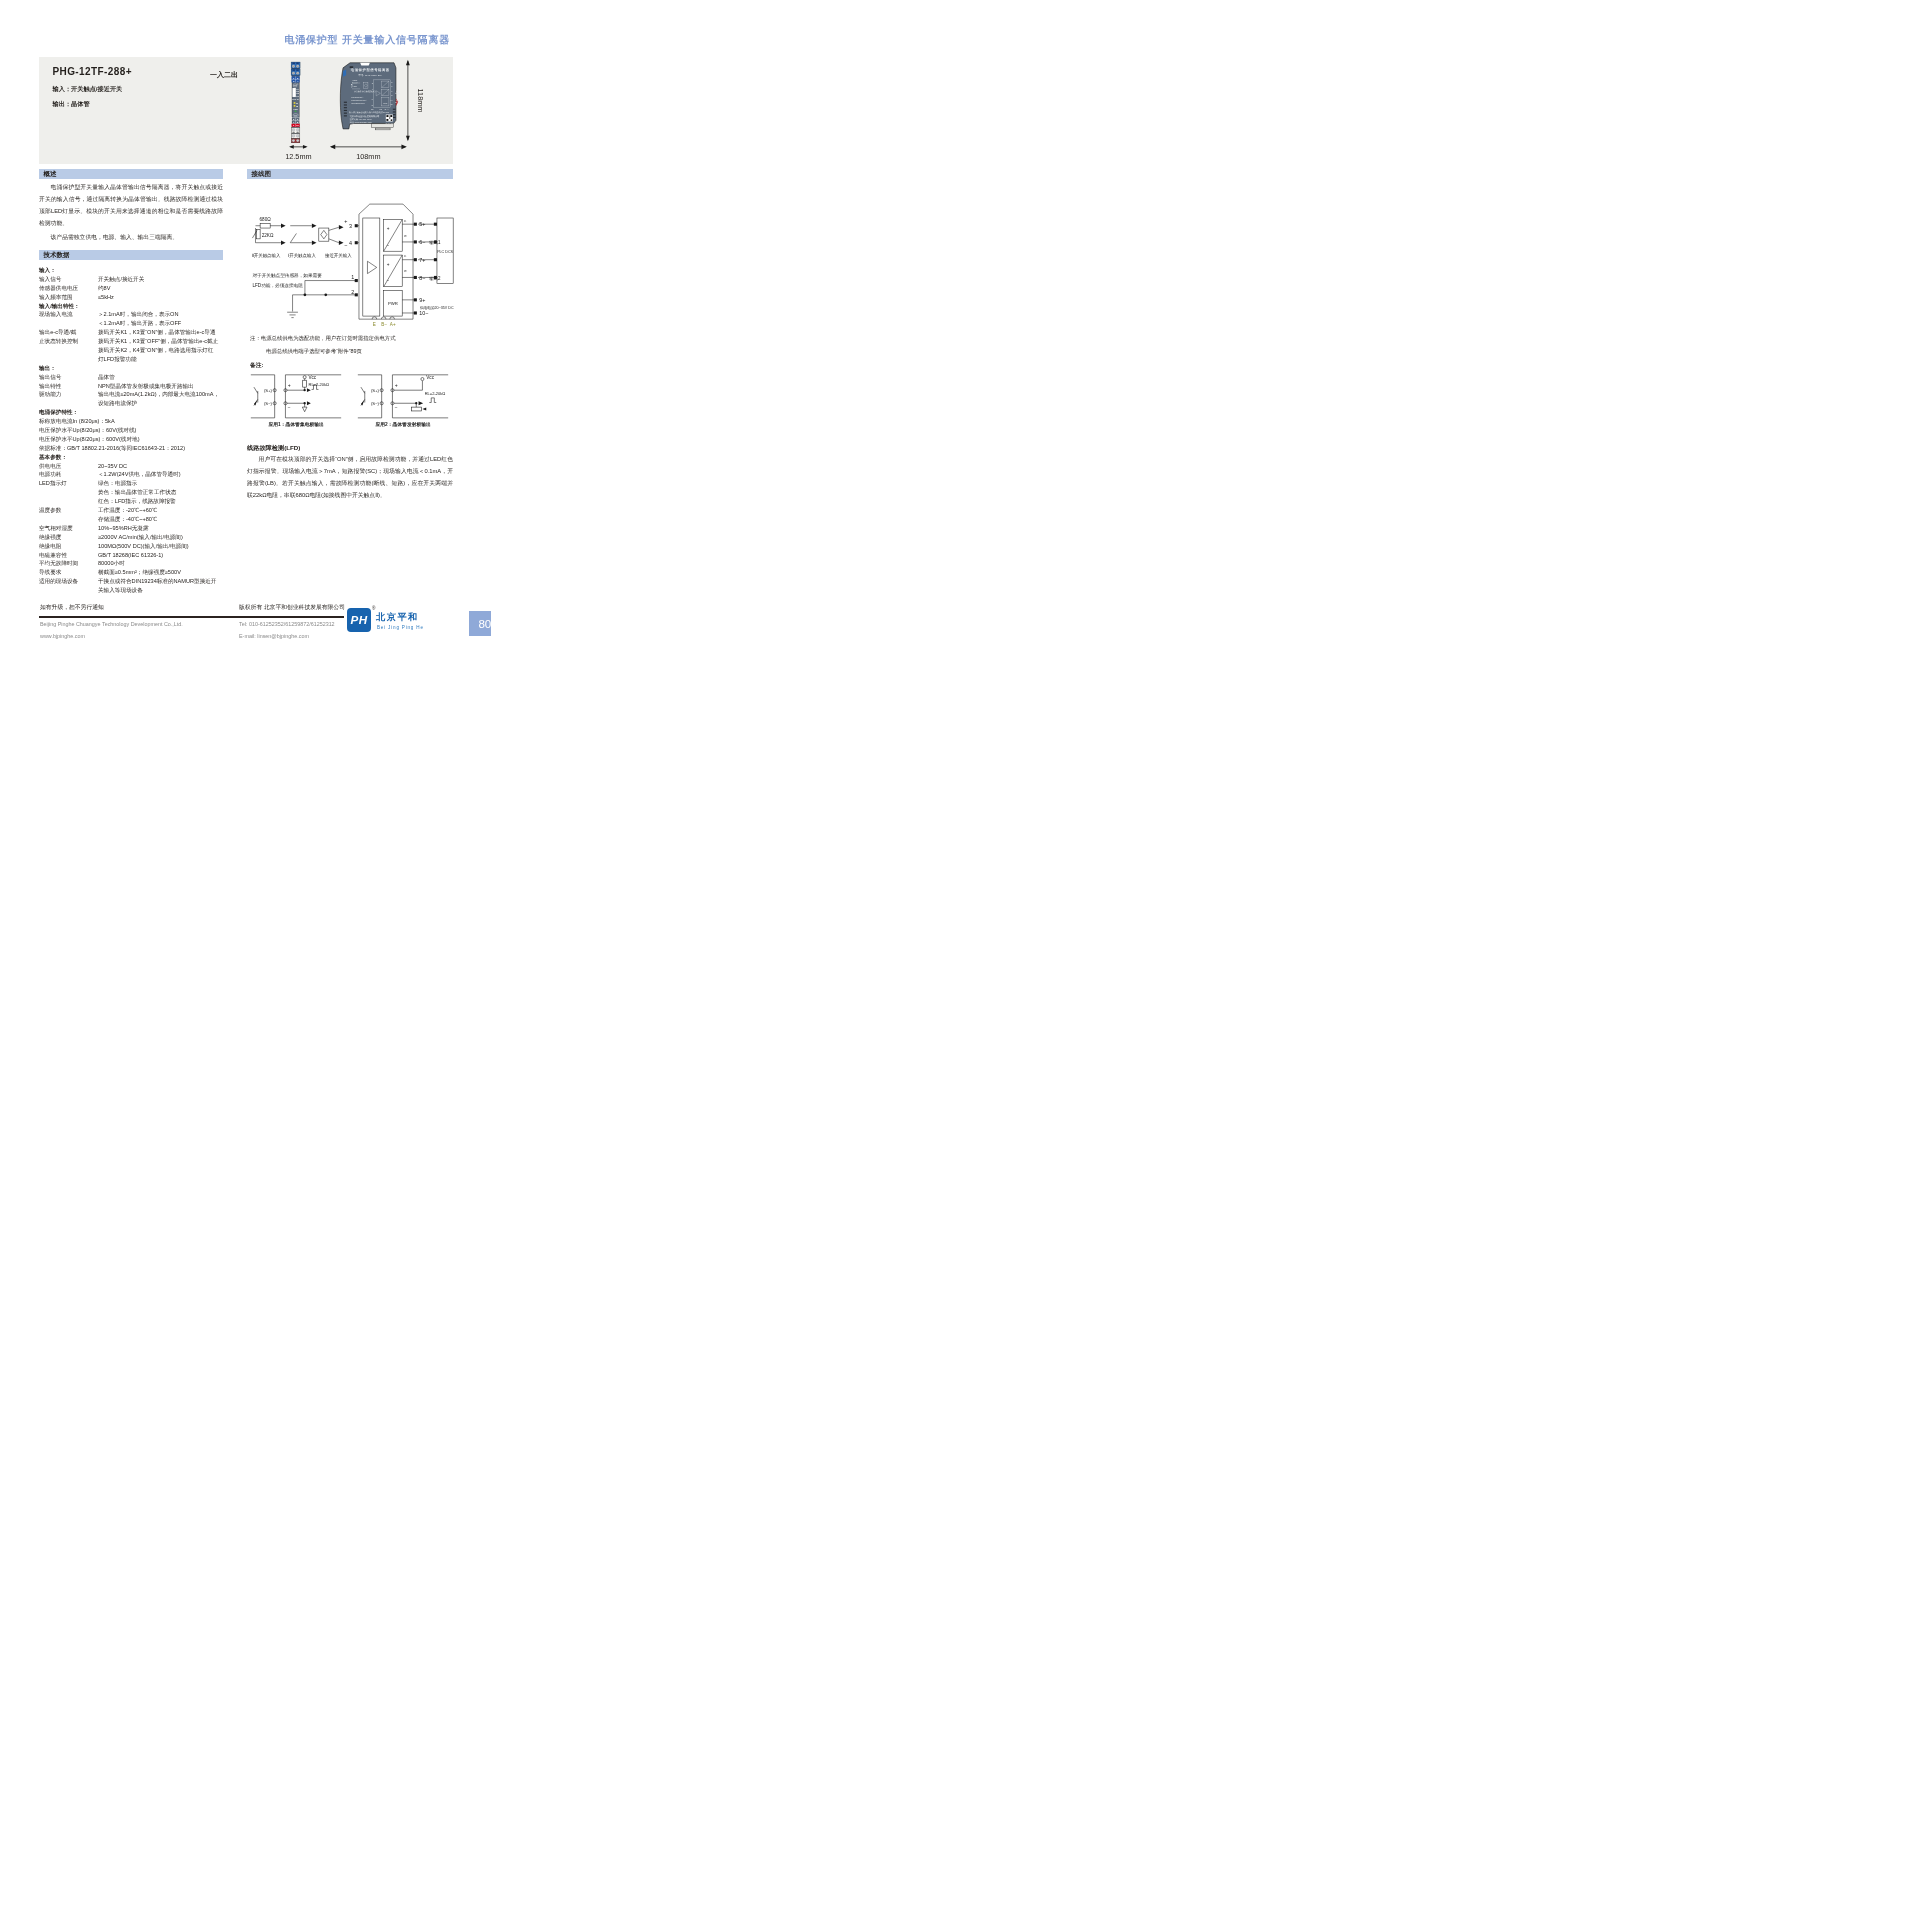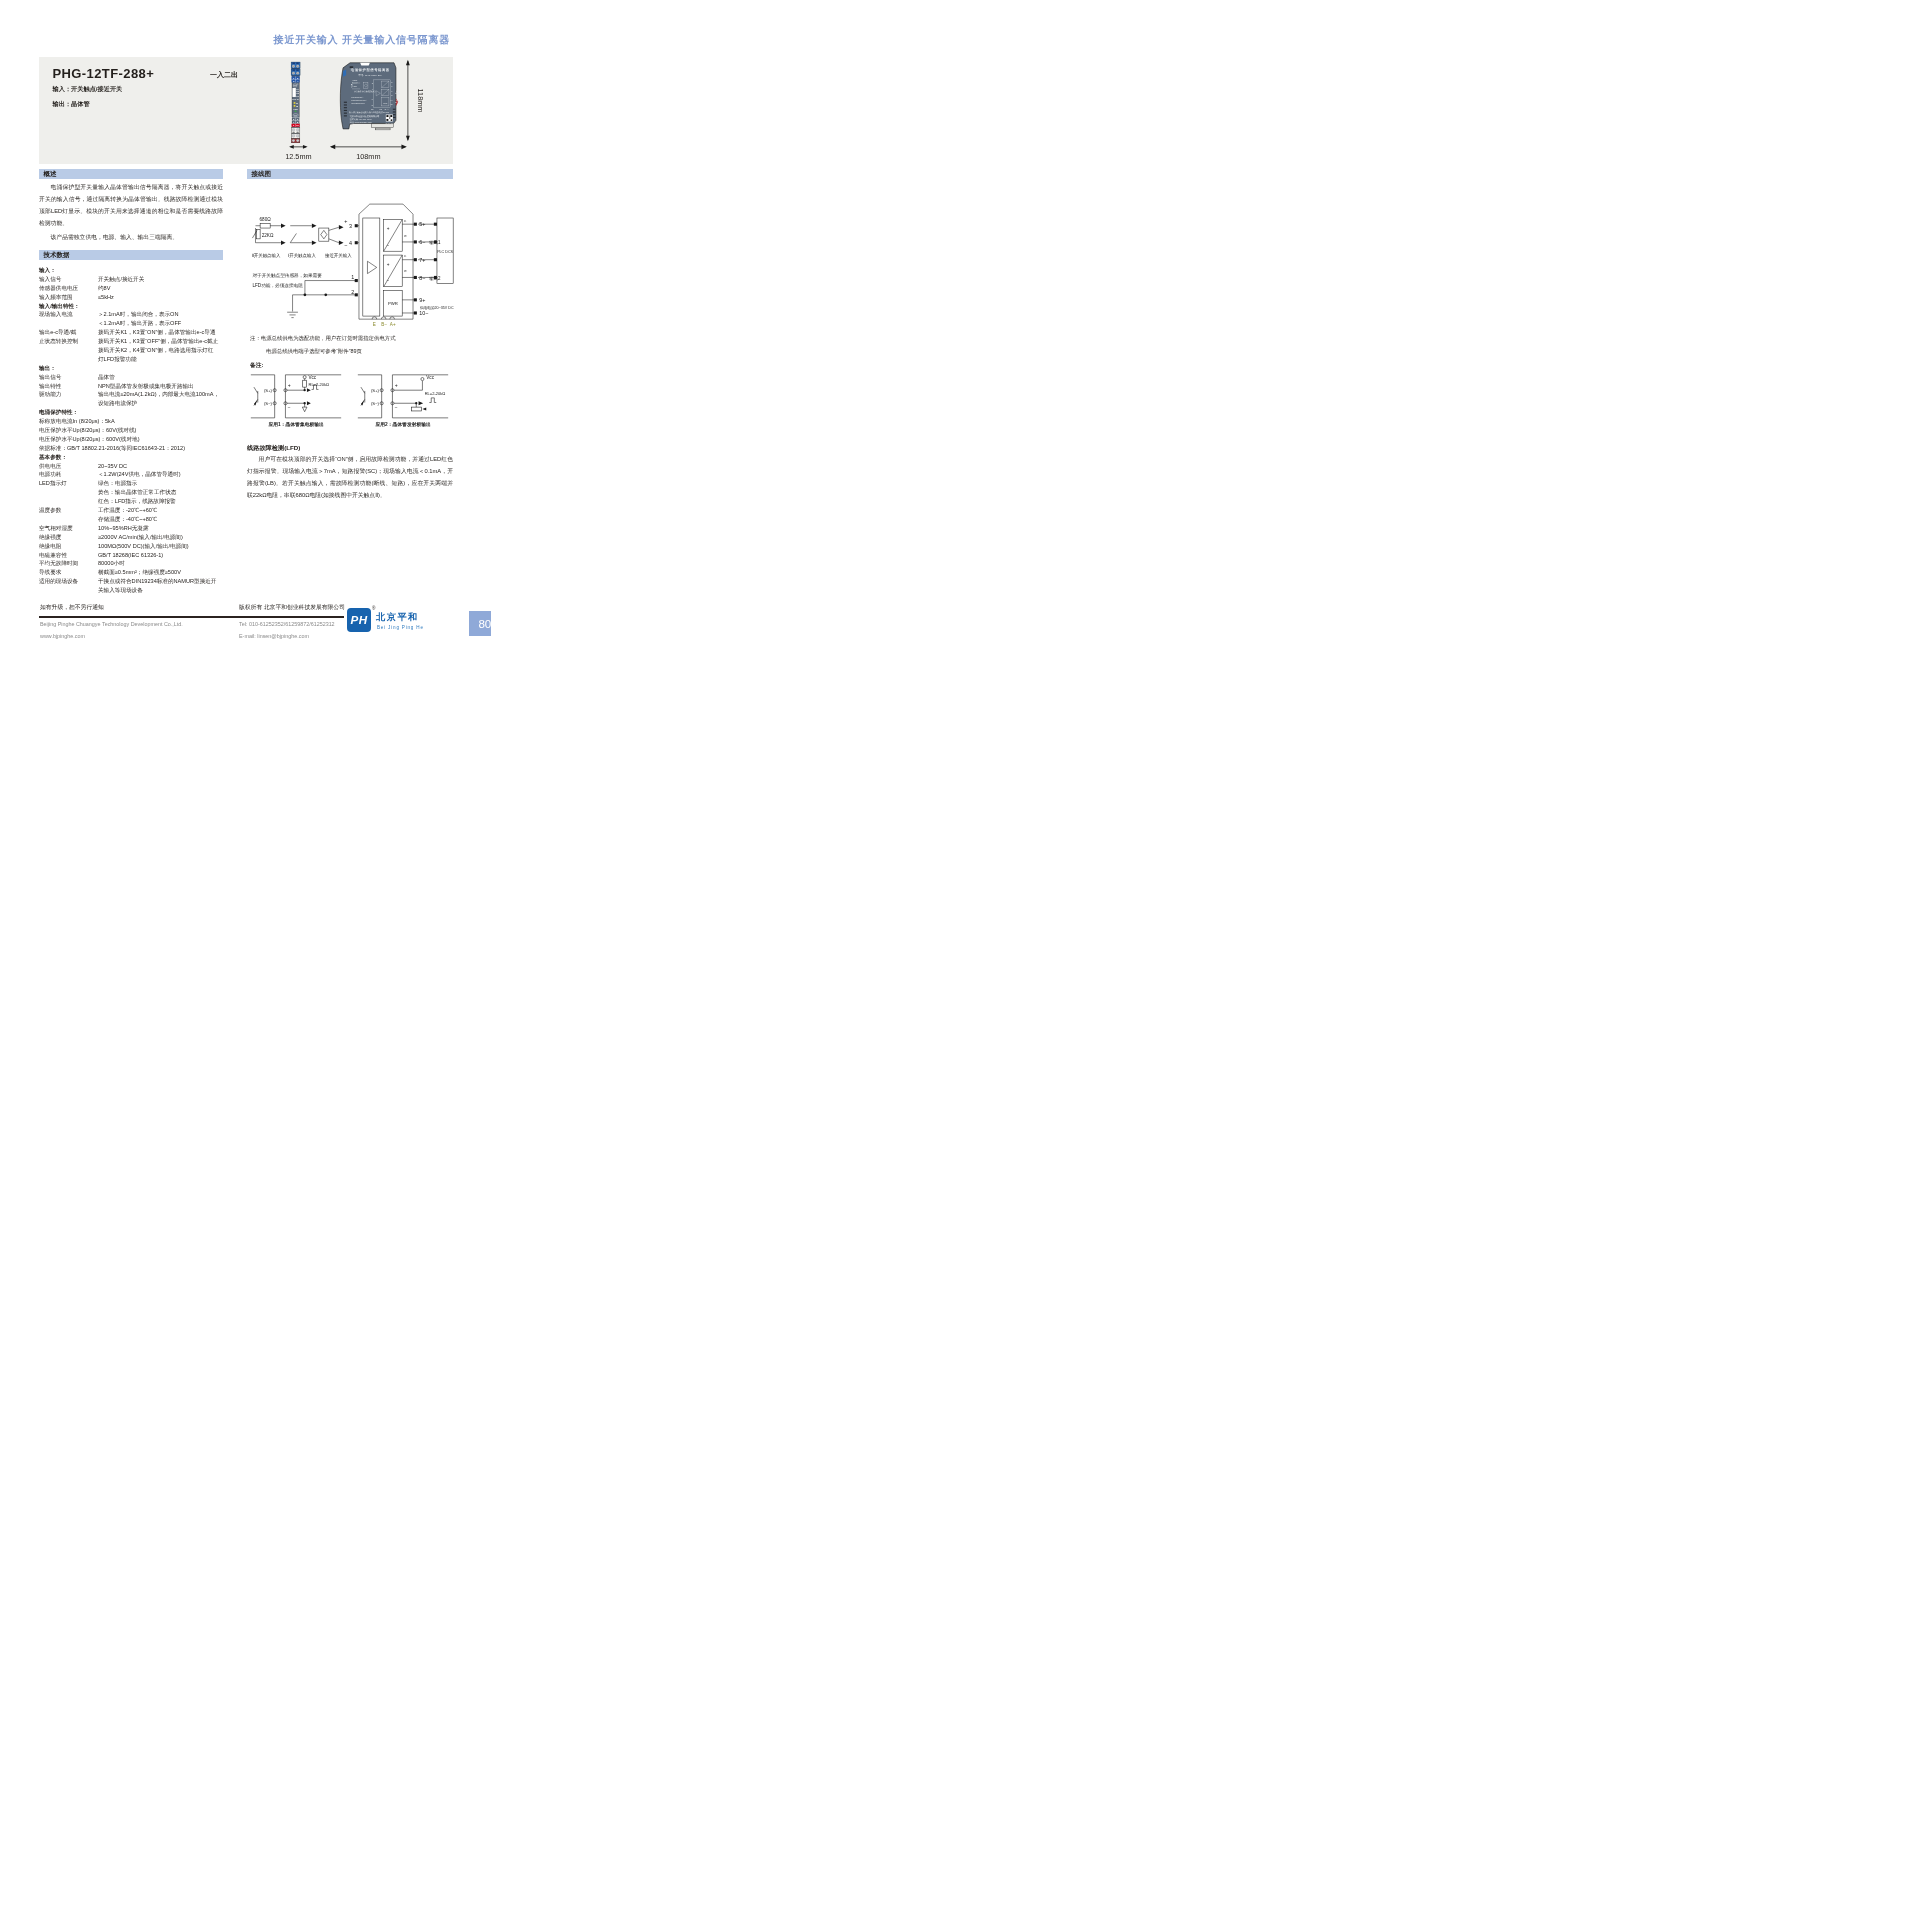--- a/index.html
+++ b/index.html
@@ -1,21 +1,21 @@
 <!DOCTYPE html>
 <html style="font-size:6.2px"><head>
 <meta charset="utf-8">
 <style>
   html,body{margin:0;padding:0;background:#ffffff;}
   #page{position:relative;width:492px;height:662px;background:#ffffff;overflow:hidden;
         font-family:"Liberation Sans",sans-serif;color:#1f1b18;}
   .abs{position:absolute;}
   .page-title{font-size:10px;font-weight:bold;color:#7b97cf;letter-spacing:0.8px;white-space:nowrap;}
   .product-panel{background:#efefec;}
-  .model{font-size:13px;font-weight:bold;letter-spacing:0.4px;color:#231f1c;white-space:nowrap;}
+  .model{font-size:10px;font-weight:bold;letter-spacing:0.4px;color:#231f1c;white-space:nowrap;}
   .iotype{font-size:7px;font-weight:bold;color:#231f1c;white-space:nowrap;}
   .prodline{font-size:6.2px;font-weight:bold;color:#231f1c;white-space:nowrap;}
   .band{height:10.4px;background:#b9cbe6;}
   .band span{display:block;padding-left:4.6px;line-height:10.4px;font-size:6.5px;font-weight:bold;color:#231f1c;}
   .para{font-size:5.8px;line-height:12px;text-align:justify;text-indent:2em;color:#231f1c;}
   .tech{font-size:5.6px;color:#231f1c;}
   .tgroup{height:8.9px;line-height:8.9px;font-weight:bold;white-space:nowrap;}
   .twide{height:8.9px;line-height:8.9px;white-space:nowrap;}
   .trow{display:flex;align-items:flex-start;}
   .tlabel{width:59px;flex:none;}
@@ -34,21 +34,21 @@
   .logo-cn{font-size:9.2px;font-weight:bold;color:#1763ae;letter-spacing:1.5px;white-space:nowrap;}
   .logo-en{font-size:4.6px;color:#2f7bbf;letter-spacing:0.8px;white-space:nowrap;}
   .pagenum{background:#8fa9d8;color:#ffffff;font-size:11.6px;text-align:right;}
   svg text{font-family:"Liberation Sans",sans-serif;}
 </style>
 </head>
 <body>
 
 <div id="page">
 
-  <div class="abs page-title" style="top:33px;right:42px;">接近开关输入 开关量输入信号隔离器</div>
+  <div class="abs page-title" style="top:33px;right:42px;">电涌保护型 开关量输入信号隔离器</div>
 
   <div class="abs product-panel" style="left:39px;top:57px;width:414px;height:107px;">
     <div class="abs model" style="left:13.5px;top:8.5px;">PHG-12TF-288+</div>
     <div class="abs iotype" style="left:171px;top:13px;">一入二出</div>
     <div class="abs prodline" style="left:13.5px;top:28px;">输入：开关触点/接近开关</div>
     <div class="abs prodline" style="left:13.5px;top:43px;">输出：晶体管</div>
 
     <svg class="abs" style="left:251px;top:3.9px;" width="11.2" height="82" viewBox="0 0 100 730">
       <rect x="18" y="40" width="64" height="650" fill="#5d6b7c" stroke="#1a1a1a" stroke-width="3"></rect>
 

